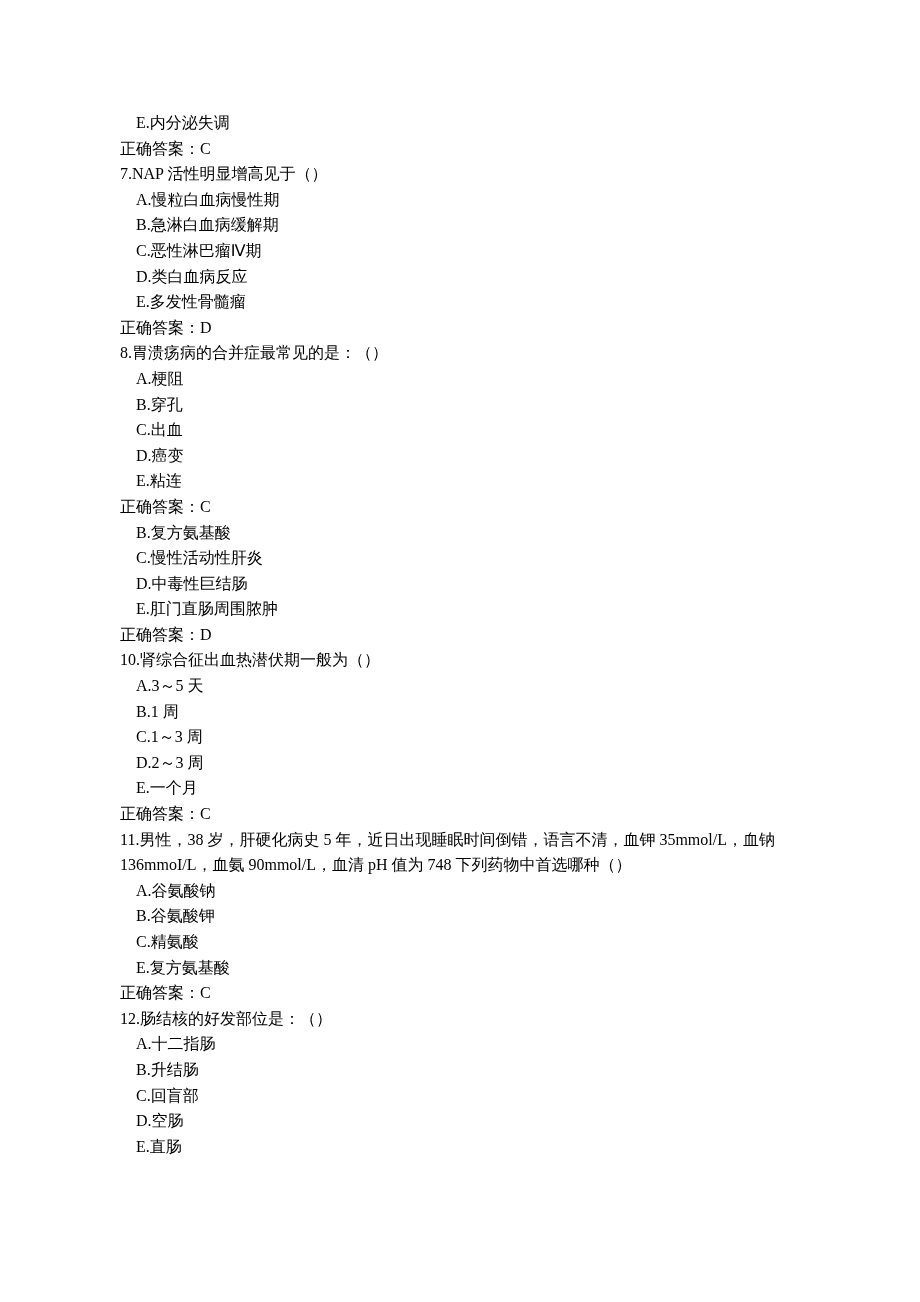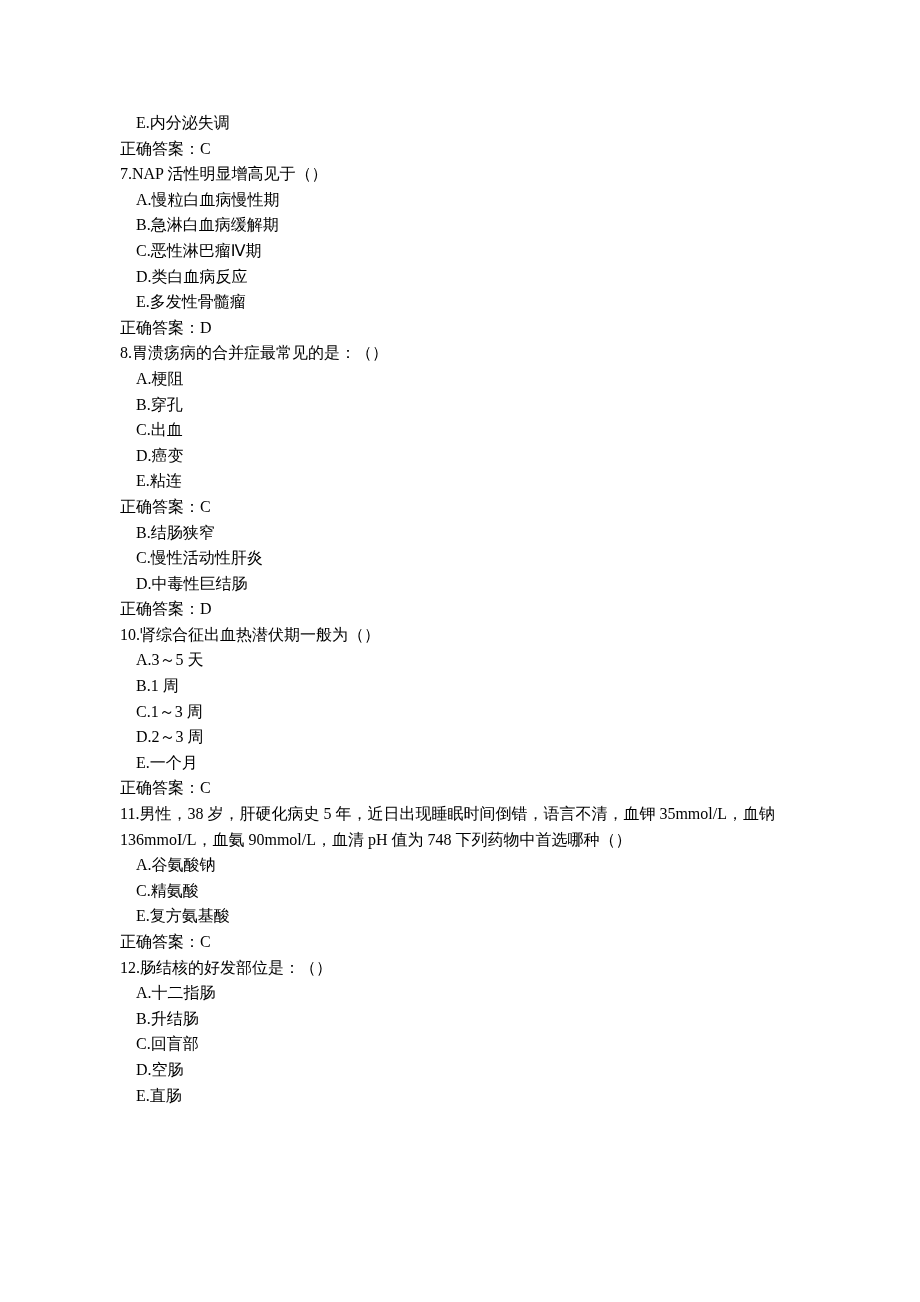--- a/index.html
+++ b/index.html
@@ -40,33 +40,35 @@
       <div class="line opt">D.类白血病反应</div>
       <div class="line opt">E.多发性骨髓瘤</div>
       <div class="line ans">正确答案：D</div>
       <div class="line ">8.胃溃疡病的合并症最常见的是：（）</div>
       <div class="line opt">A.梗阻</div>
       <div class="line opt">B.穿孔</div>
       <div class="line opt">C.出血</div>
       <div class="line opt">D.癌变</div>
       <div class="line opt">E.粘连</div>
       <div class="line ans">正确答案：C</div>
-      <div class="line opt">B.结肠狭窄</div>
+      <div class="line opt">B.复方氨基酸</div>
       <div class="line opt">C.慢性活动性肝炎</div>
       <div class="line opt">D.中毒性巨结肠</div>
+      <div class="line opt">E.肛门直肠周围脓肿</div>
       <div class="line ans">正确答案：D</div>
       <div class="line ">10.肾综合征出血热潜伏期一般为（）</div>
       <div class="line opt">A.3～5 天</div>
       <div class="line opt">B.1 周</div>
       <div class="line opt">C.1～3 周</div>
       <div class="line opt">D.2～3 周</div>
       <div class="line opt">E.一个月</div>
       <div class="line ans">正确答案：C</div>
       <div class="line ">11.男性，38 岁，肝硬化病史 5 年，近日出现睡眠时间倒错，语言不清，血钾 35mmol/L，血钠 136mmoI/L，血氨 90mmol/L，血清 pH 值为 748 下列药物中首选哪种（）</div>
       <div class="line opt">A.谷氨酸钠</div>
+      <div class="line opt">B.谷氨酸钾</div>
       <div class="line opt">C.精氨酸</div>
       <div class="line opt">E.复方氨基酸</div>
       <div class="line ans">正确答案：C</div>
       <div class="line ">12.肠结核的好发部位是：（）</div>
       <div class="line opt">A.十二指肠</div>
       <div class="line opt">B.升结肠</div>
       <div class="line opt">C.回盲部</div>
       <div class="line opt">D.空肠</div>
       <div class="line opt">E.直肠</div>
     </div>

